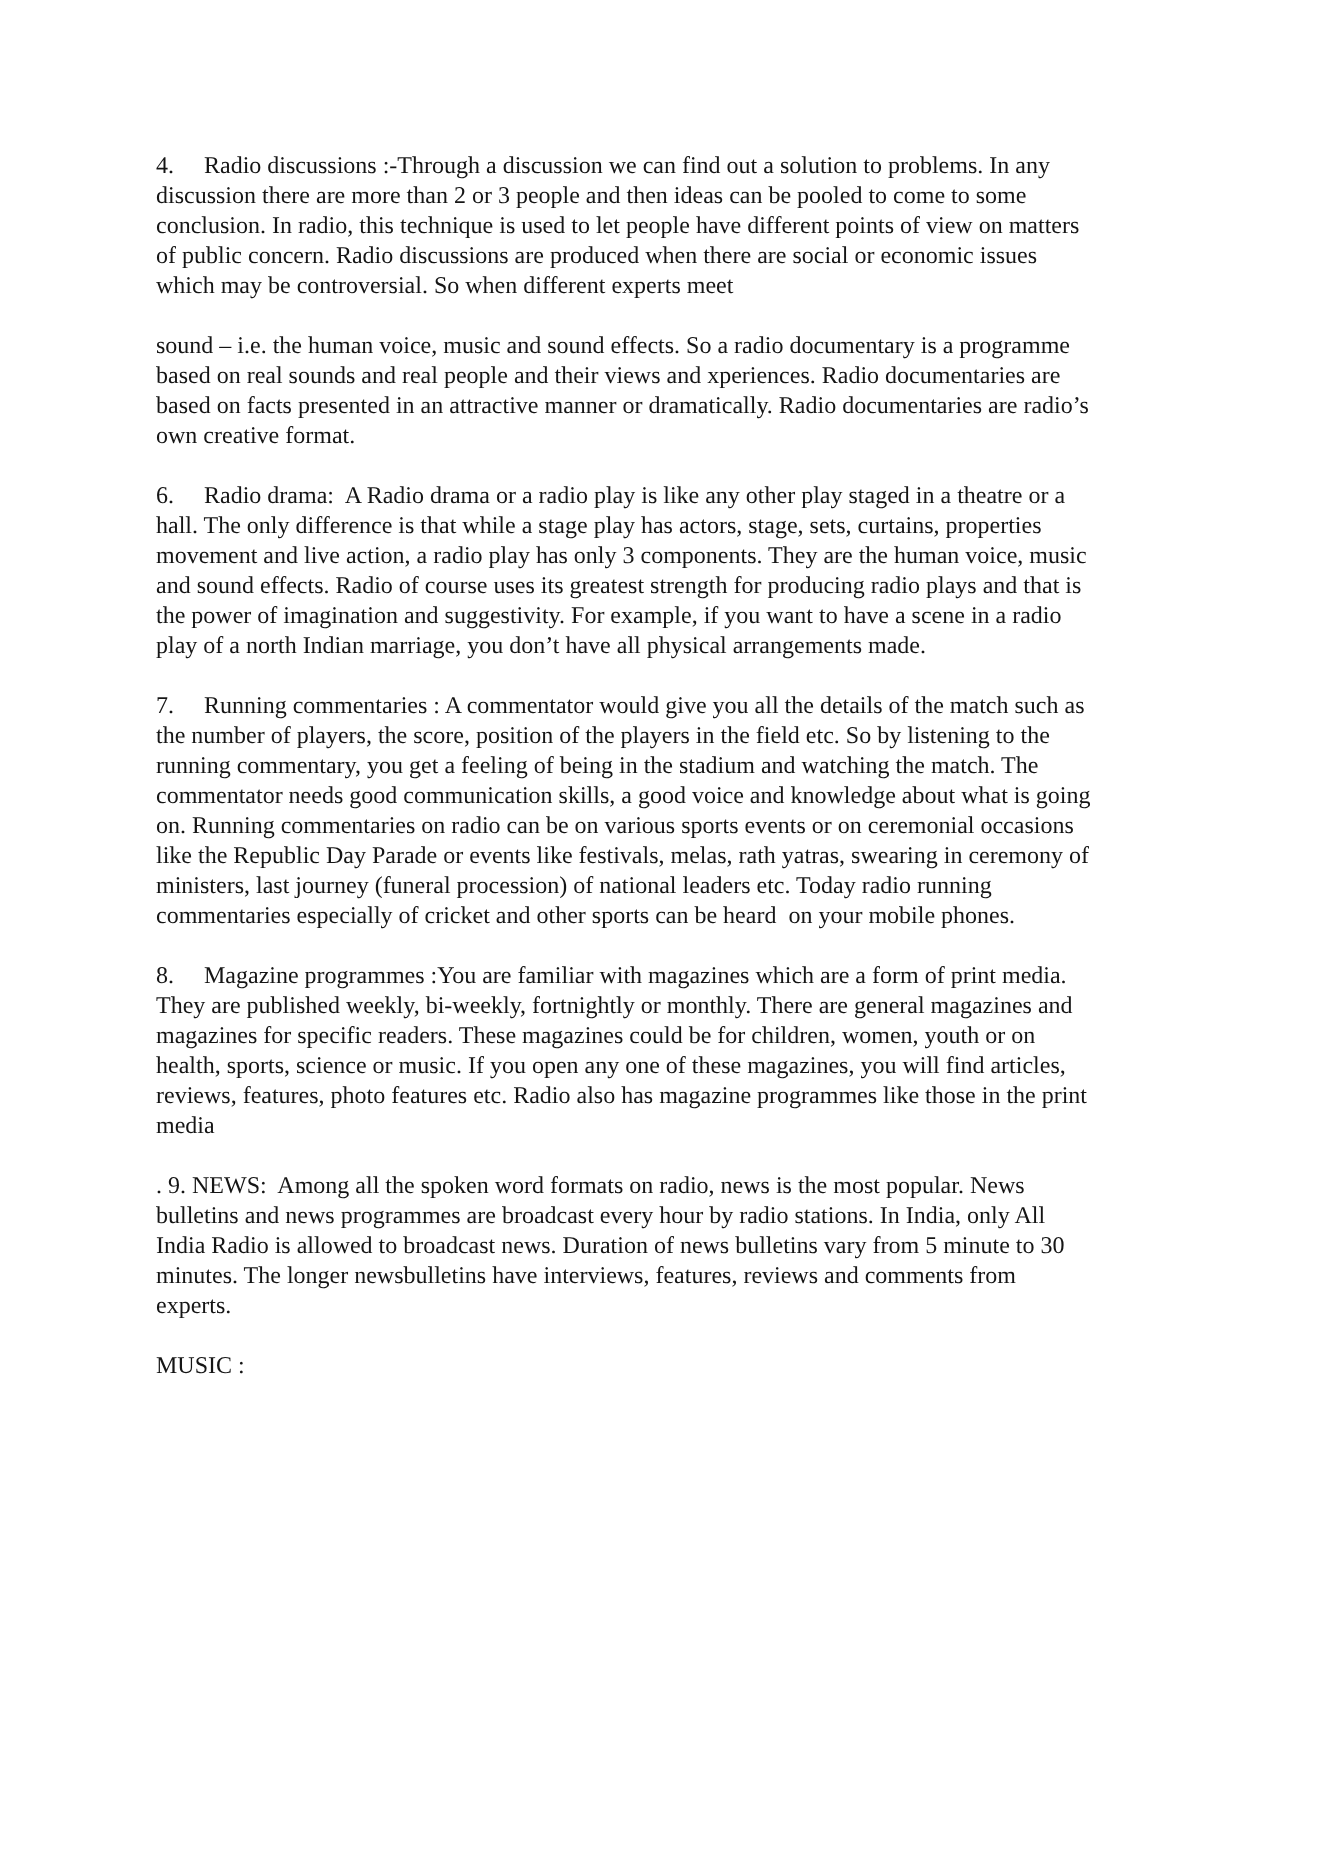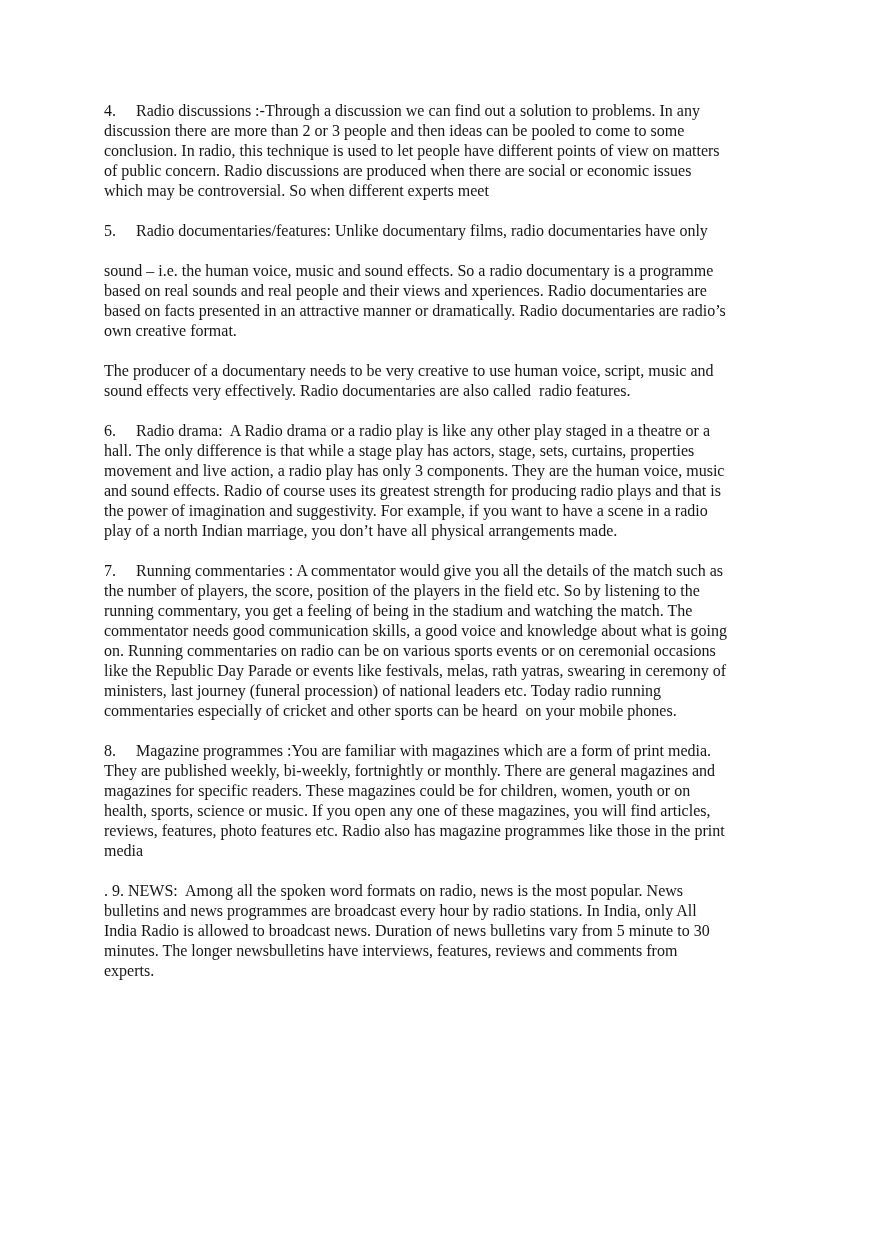--- a/index.html
+++ b/index.html
@@ -43,27 +43,24 @@
 </head>
 <body>
 
 <div class="page" style="--page-bg: #ffffff; --text-color: #151515; --bottom-bar-color: #000000;">
   <div class="text-block">
     <p class="para">4.     Radio discussions :-Through a discussion we can find out a solution to problems. In any
 discussion there are more than 2 or 3 people and then ideas can be pooled to come to some
 conclusion. In radio, this technique is used to let people have different points of view on matters
 of public concern. Radio discussions are produced when there are social or economic issues
 which may be controversial. So when different experts meet</p>
-    <p class="para">5.     Radio documentaries/features: Unlike documentary films, radio documentaries have only</p>
     <p class="para">sound – i.e. the human voice, music and sound effects. So a radio documentary is a programme
 based on real sounds and real people and their views and xperiences. Radio documentaries are
 based on facts presented in an attractive manner or dramatically. Radio documentaries are radio’s
 own creative format.</p>
-    <p class="para">The producer of a documentary needs to be very creative to use human voice, script, music and
-sound effects very effectively. Radio documentaries are also called  radio features.</p>
     <p class="para">6.     Radio drama:  A Radio drama or a radio play is like any other play staged in a theatre or a
 hall. The only difference is that while a stage play has actors, stage, sets, curtains, properties
 movement and live action, a radio play has only 3 components. They are the human voice, music
 and sound effects. Radio of course uses its greatest strength for producing radio plays and that is
 the power of imagination and suggestivity. For example, if you want to have a scene in a radio
 play of a north Indian marriage, you don’t have all physical arrangements made.</p>
     <p class="para">7.     Running commentaries : A commentator would give you all the details of the match such as
 the number of players, the score, position of the players in the field etc. So by listening to the
 running commentary, you get a feeling of being in the stadium and watching the match. The
 commentator needs good communication skills, a good voice and knowledge about what is going

